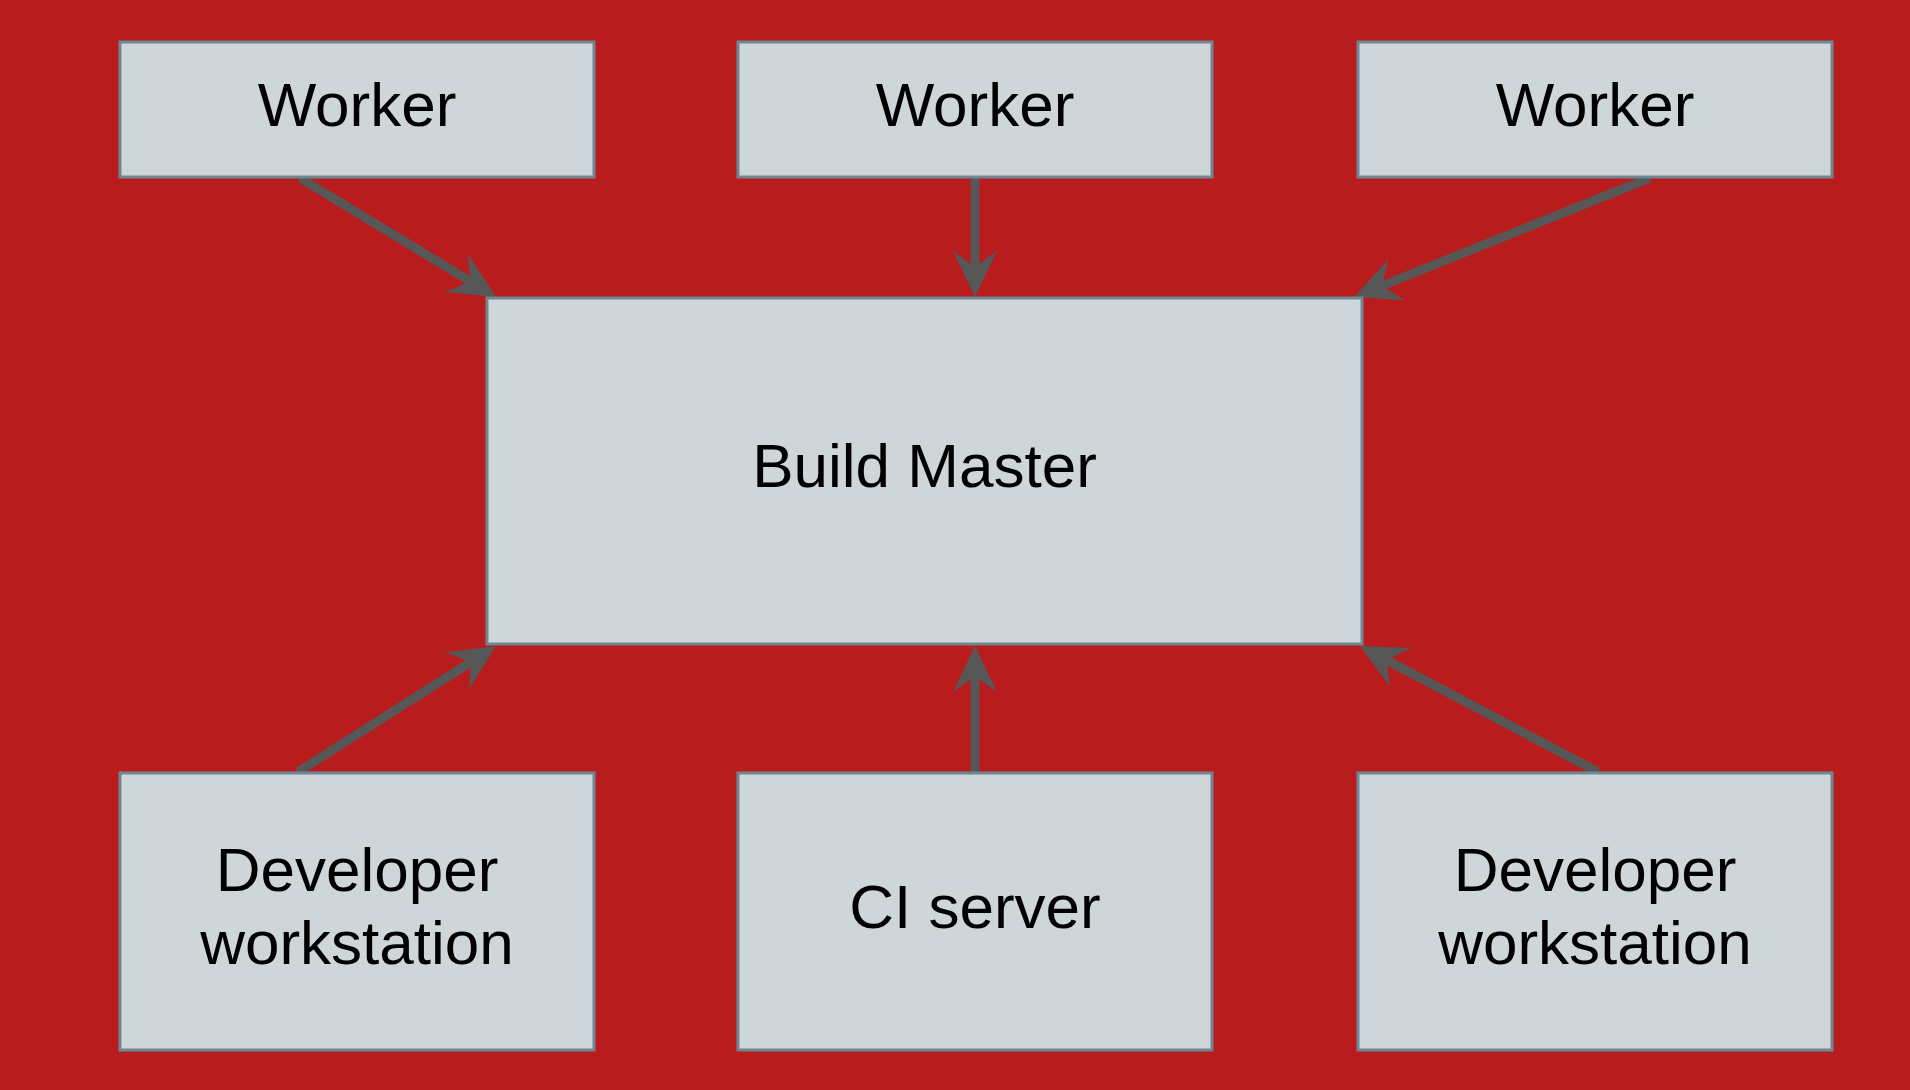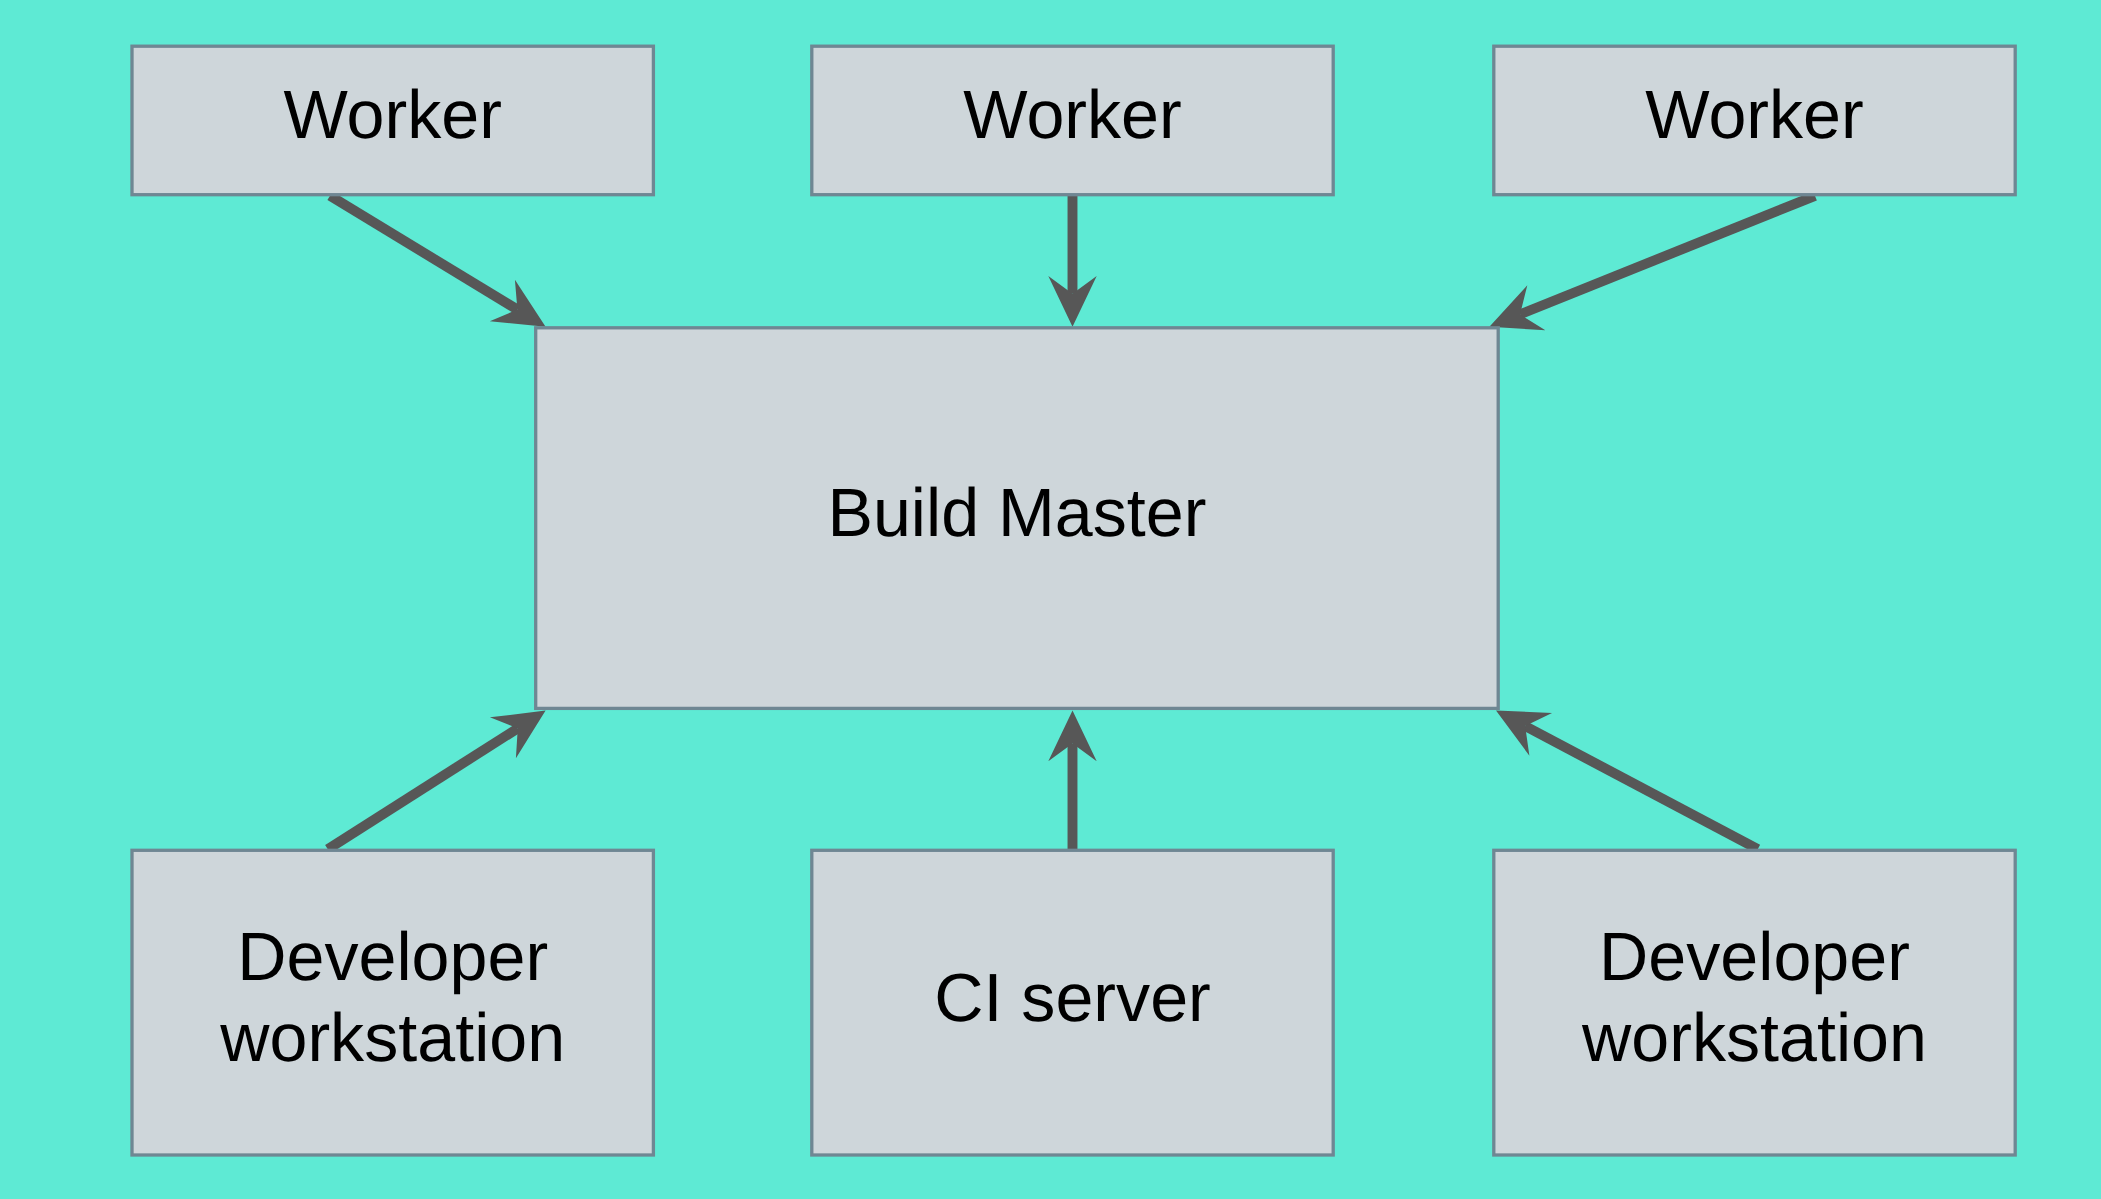--- a/index.html
+++ b/index.html
@@ -10,21 +10,21 @@
   body {
     width: 1910px;
     height: 1090px;
     font-family: "Liberation Sans", sans-serif;
     overflow: hidden;
   }
   #canvas {
     position: relative;
     width: 1910px;
     height: 1090px;
-    background: #5eead4;
+    background: #b91c1c;
   }
   #diagram-svg {
     position: absolute;
     left: 0;
     top: 0;
     width: 1910px;
     height: 1090px;
   }
   .node-rect {
     stroke-width: 3;

